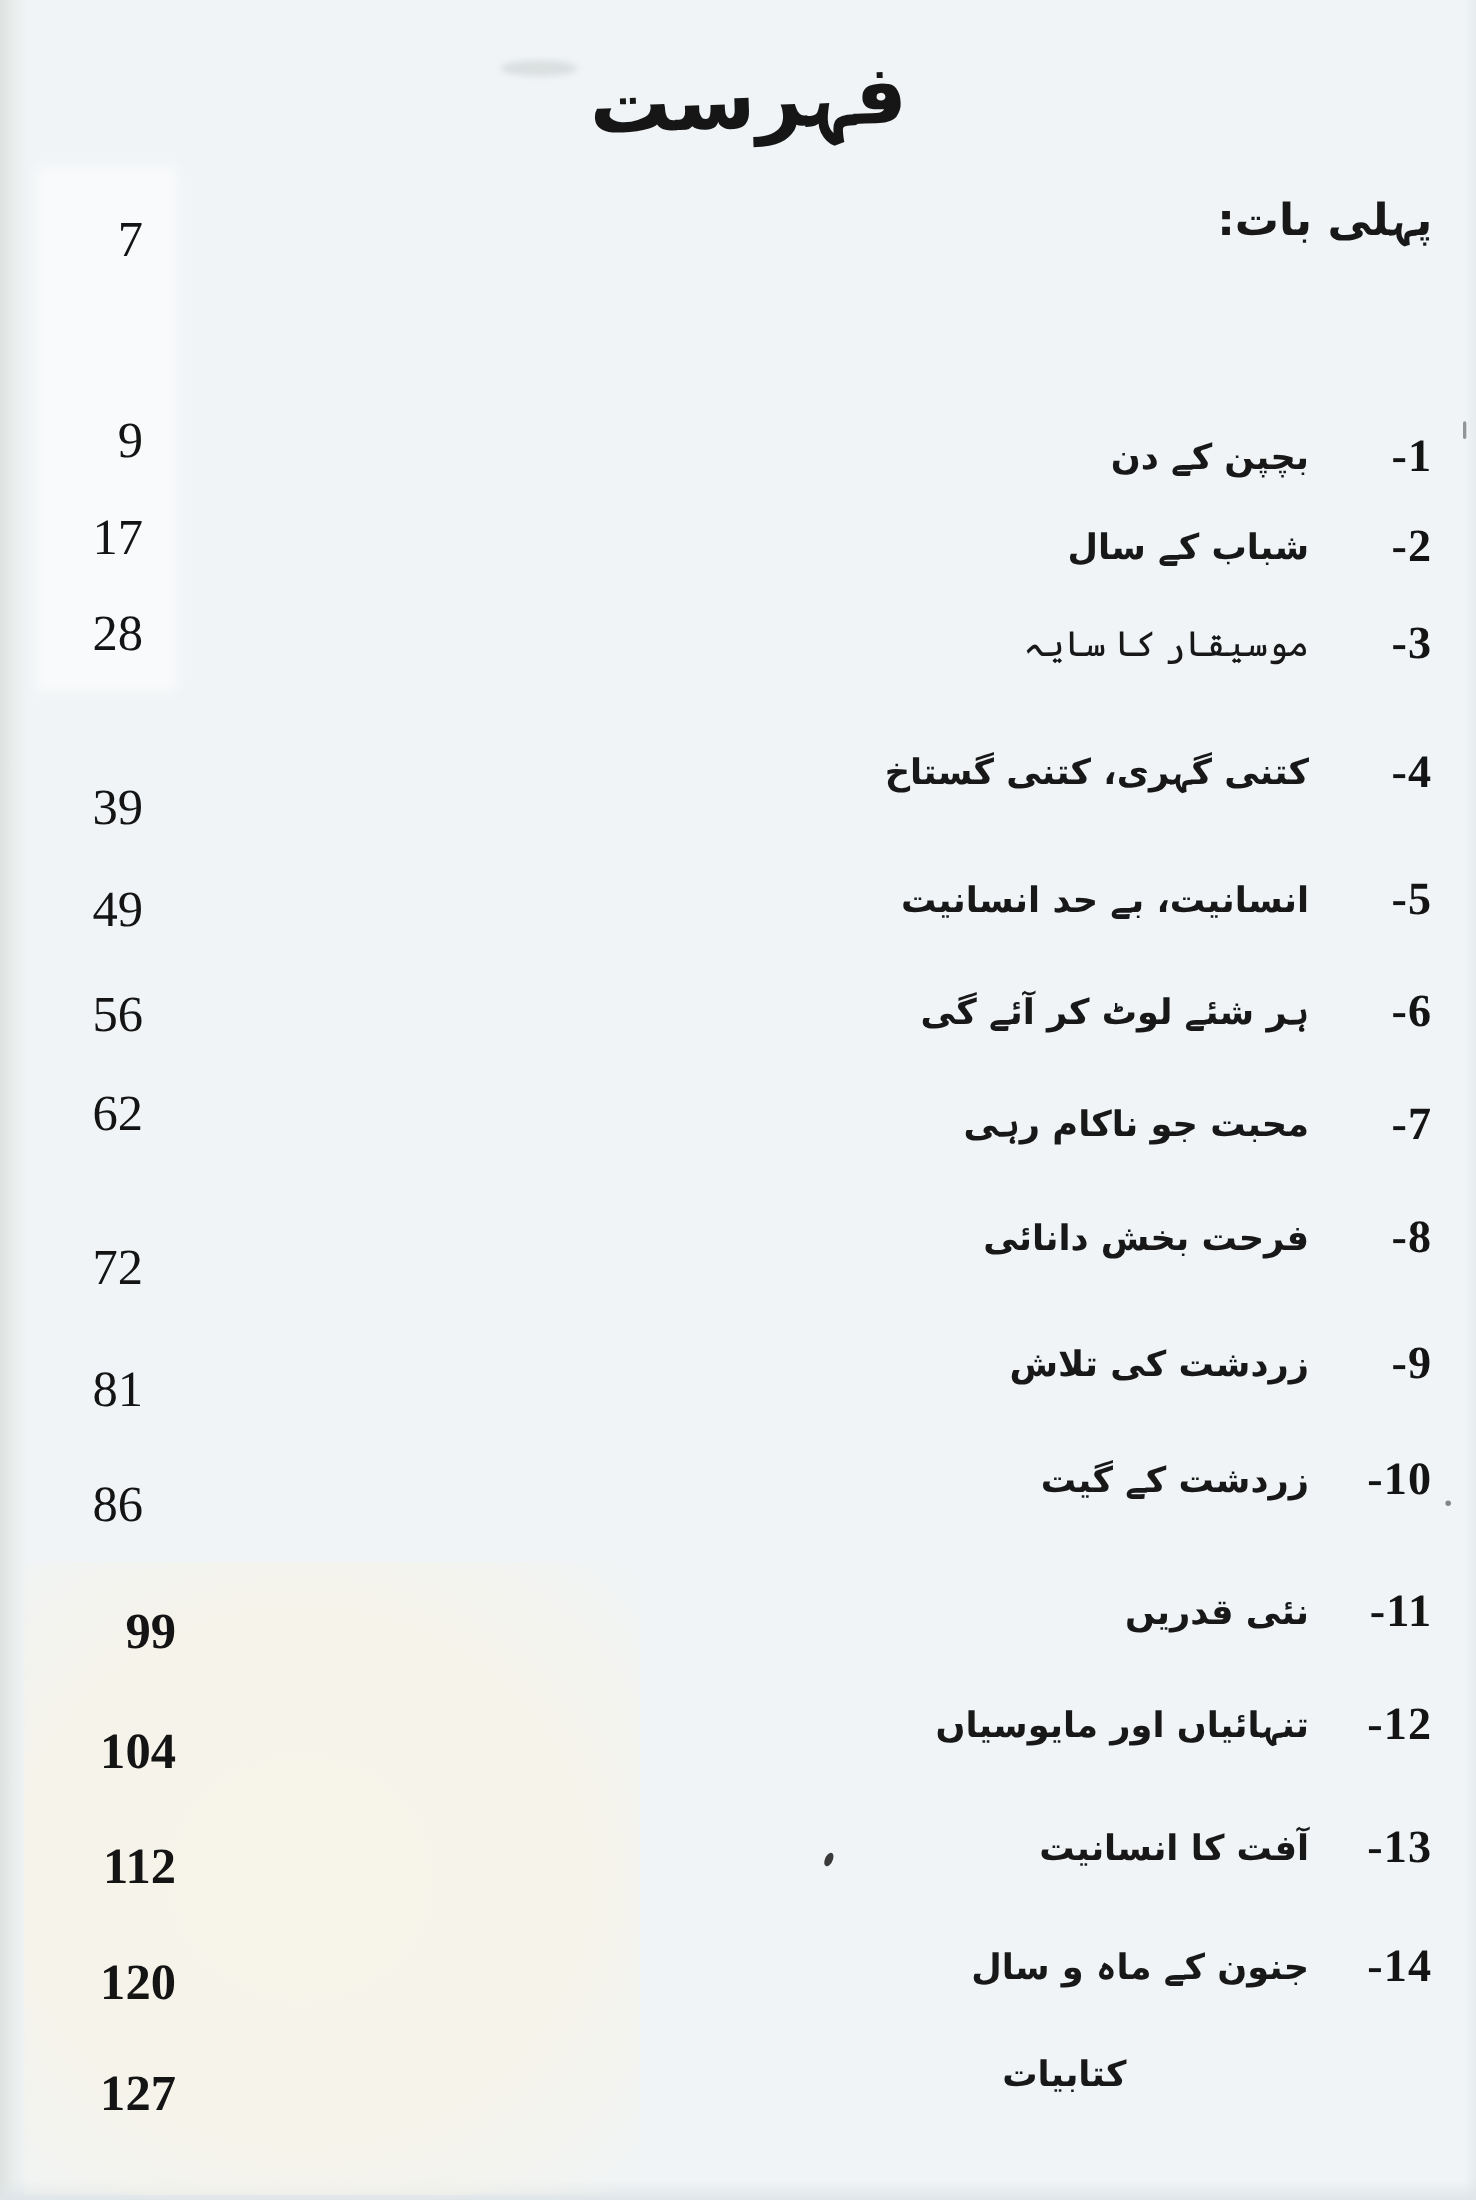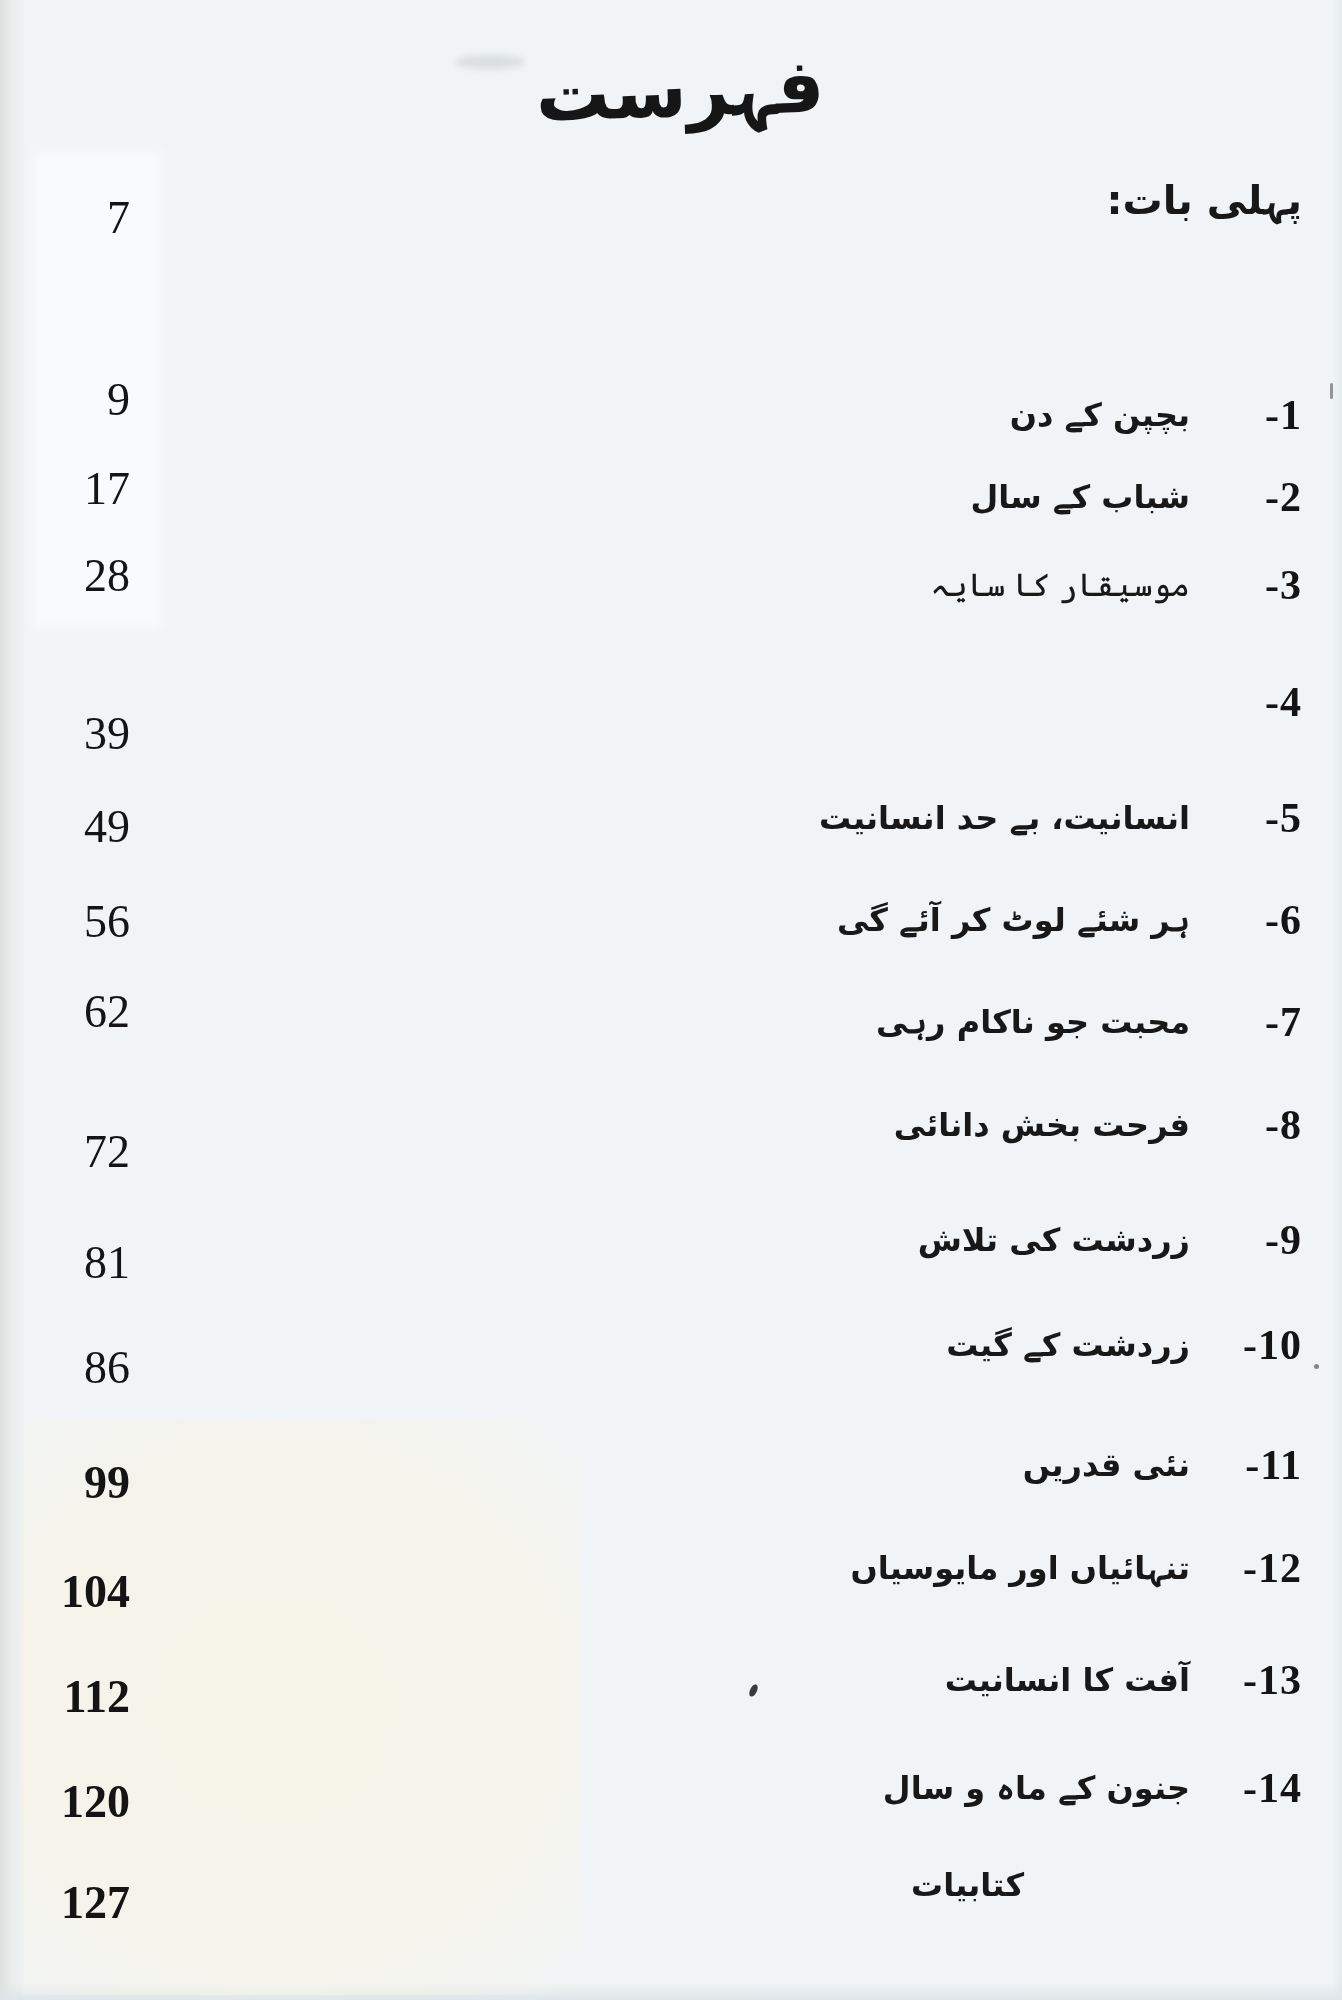--- a/index.html
+++ b/index.html
@@ -69,21 +69,21 @@
 
   
   .pagenum{
     position:absolute; left:0; width:130px;
     text-align:right;
     direction:ltr;
     font-family:"Liberation Serif", serif;
     font-size:46px; line-height:48px;
     color:#141414;
   }
-  .pagenum.bold{ font-weight:700; }
+  .pagenum.bold{ font-weight:700;margin-left:30px; }
 
   
   .row{
     position:absolute; right:40px; height:70px;
     display:flex; align-items:center; justify-content:flex-end;
   }
   .row .title{
     direction:rtl; unicode-bidi:embed;
     font-family:"DejaVu Sans", sans-serif;
     font-size:32px; font-weight:700;
@@ -148,20 +148,21 @@
   </div>
   <div class="row" style="top:462px">
     <span class="title">شباب کے سال</span>
     <span class="cnum">-2</span>
   </div>
   <div class="row light" style="top:550px">
     <span class="title">موسیقار کا سایہ</span>
     <span class="cnum">-3</span>
   </div>
   <div class="row" style="top:667px">
+    <span class="title">کتنی گہری، کتنی گستاخ</span>
     <span class="cnum">-4</span>
   </div>
   <div class="row" style="top:783px">
     <span class="title">انسانیت، بے حد انسانیت</span>
     <span class="cnum">-5</span>
   </div>
   <div class="row" style="top:885px">
     <span class="title">ہر شئے لوٹ کر آئے گی</span>
     <span class="cnum">-6</span>
   </div>

